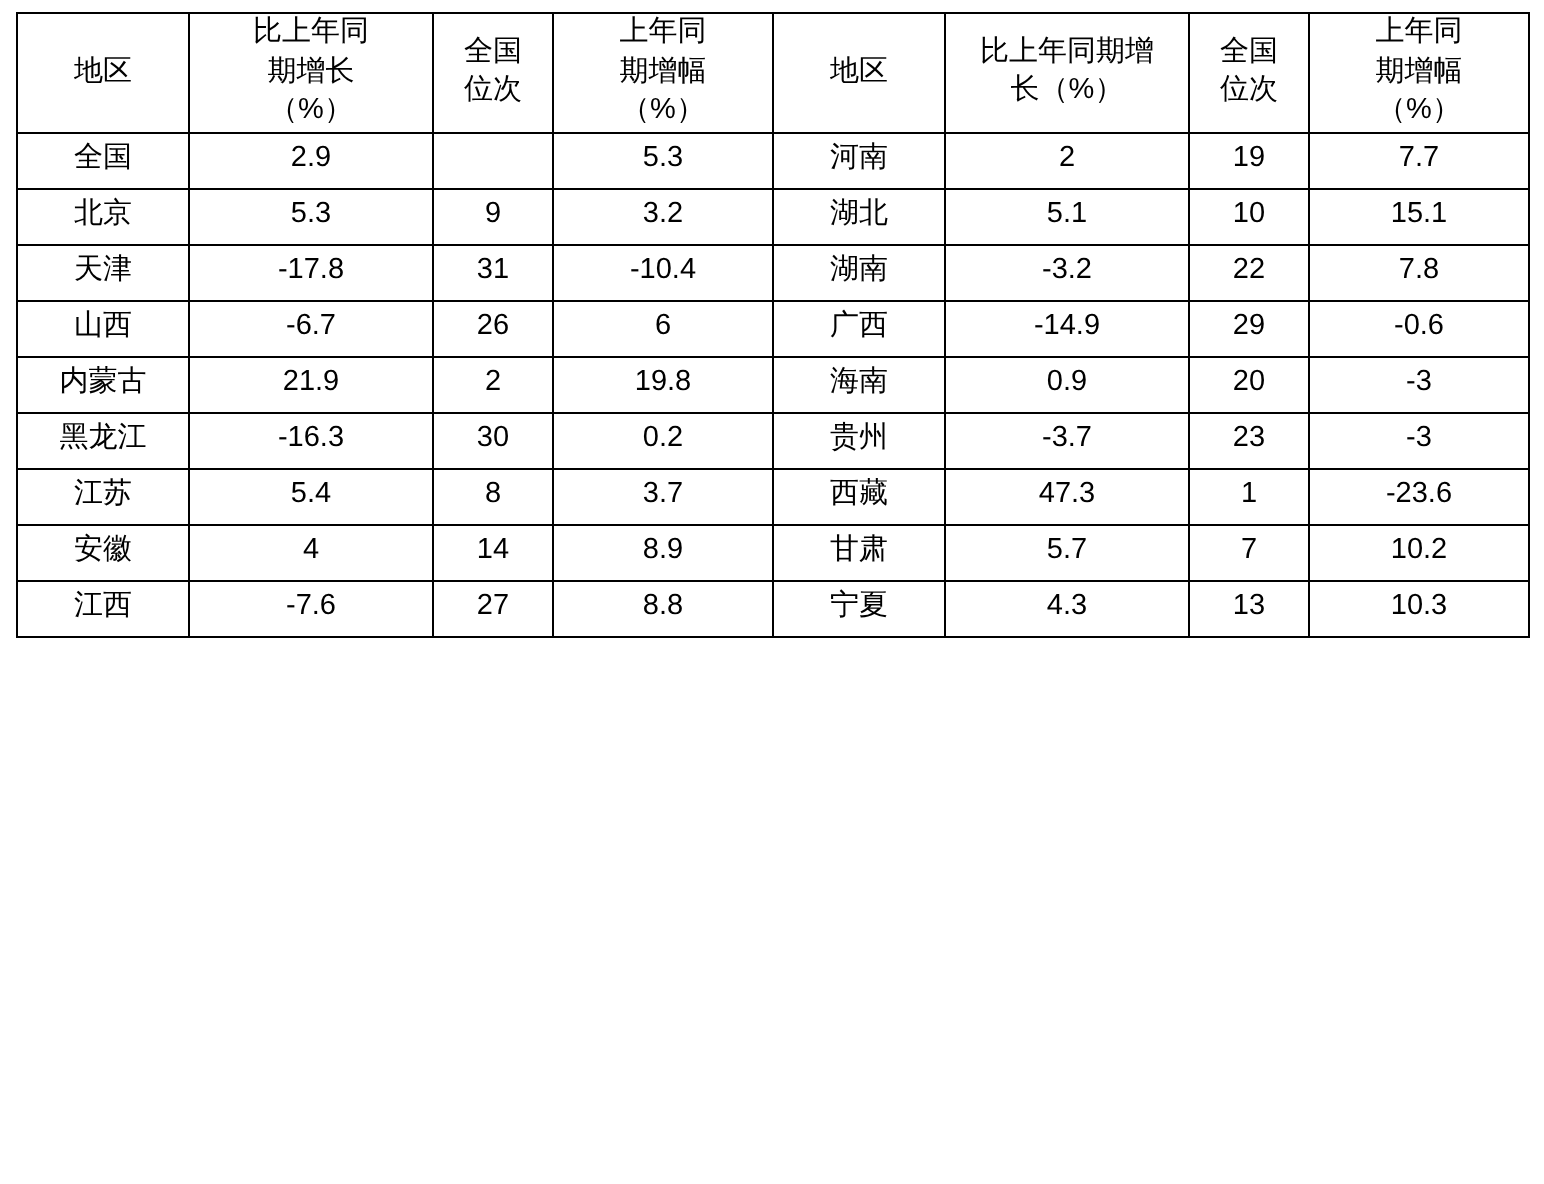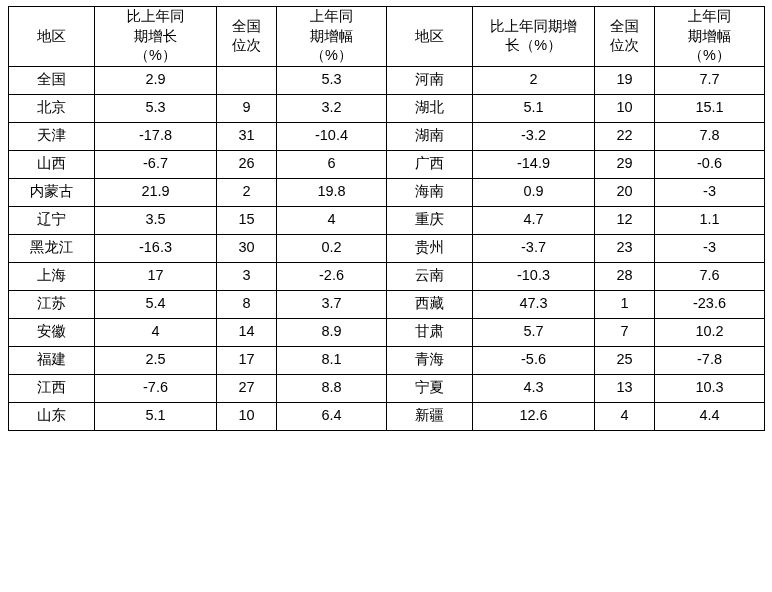--- a/index.html
+++ b/index.html
@@ -149,94 +149,54 @@
           <td>内蒙古</td>
           <td>21.9</td>
           <td>2</td>
           <td>19.8</td>
           <td>海南</td>
           <td>0.9</td>
           <td>20</td>
           <td>-3</td>
         </tr>
         <tr>
-          <td>辽宁</td>
-          <td>3.5</td>
-          <td>15</td>
-          <td>4</td>
-          <td>重庆</td>
-          <td>4.7</td>
-          <td>12</td>
-          <td>1.1</td>
-        </tr>
-        <tr>
           <td>黑龙江</td>
           <td>-16.3</td>
           <td>30</td>
           <td>0.2</td>
           <td>贵州</td>
           <td>-3.7</td>
           <td>23</td>
           <td>-3</td>
         </tr>
         <tr>
-          <td>上海</td>
-          <td>17</td>
-          <td>3</td>
-          <td>-2.6</td>
-          <td>云南</td>
-          <td>-10.3</td>
-          <td>28</td>
-          <td>7.6</td>
-        </tr>
-        <tr>
           <td>江苏</td>
           <td>5.4</td>
           <td>8</td>
           <td>3.7</td>
           <td>西藏</td>
           <td>47.3</td>
           <td>1</td>
           <td>-23.6</td>
         </tr>
         <tr>
           <td>安徽</td>
           <td>4</td>
           <td>14</td>
           <td>8.9</td>
           <td>甘肃</td>
           <td>5.7</td>
           <td>7</td>
           <td>10.2</td>
         </tr>
         <tr>
-          <td>福建</td>
-          <td>2.5</td>
-          <td>17</td>
-          <td>8.1</td>
-          <td>青海</td>
-          <td>-5.6</td>
-          <td>25</td>
-          <td>-7.8</td>
-        </tr>
-        <tr>
           <td>江西</td>
           <td>-7.6</td>
           <td>27</td>
           <td>8.8</td>
           <td>宁夏</td>
           <td>4.3</td>
           <td>13</td>
           <td>10.3</td>
         </tr>
-        <tr>
-          <td>山东</td>
-          <td>5.1</td>
-          <td>10</td>
-          <td>6.4</td>
-          <td>新疆</td>
-          <td>12.6</td>
-          <td>4</td>
-          <td>4.4</td>
-        </tr>
       </tbody>
   </table>
 </div>
 
 </body></html>

